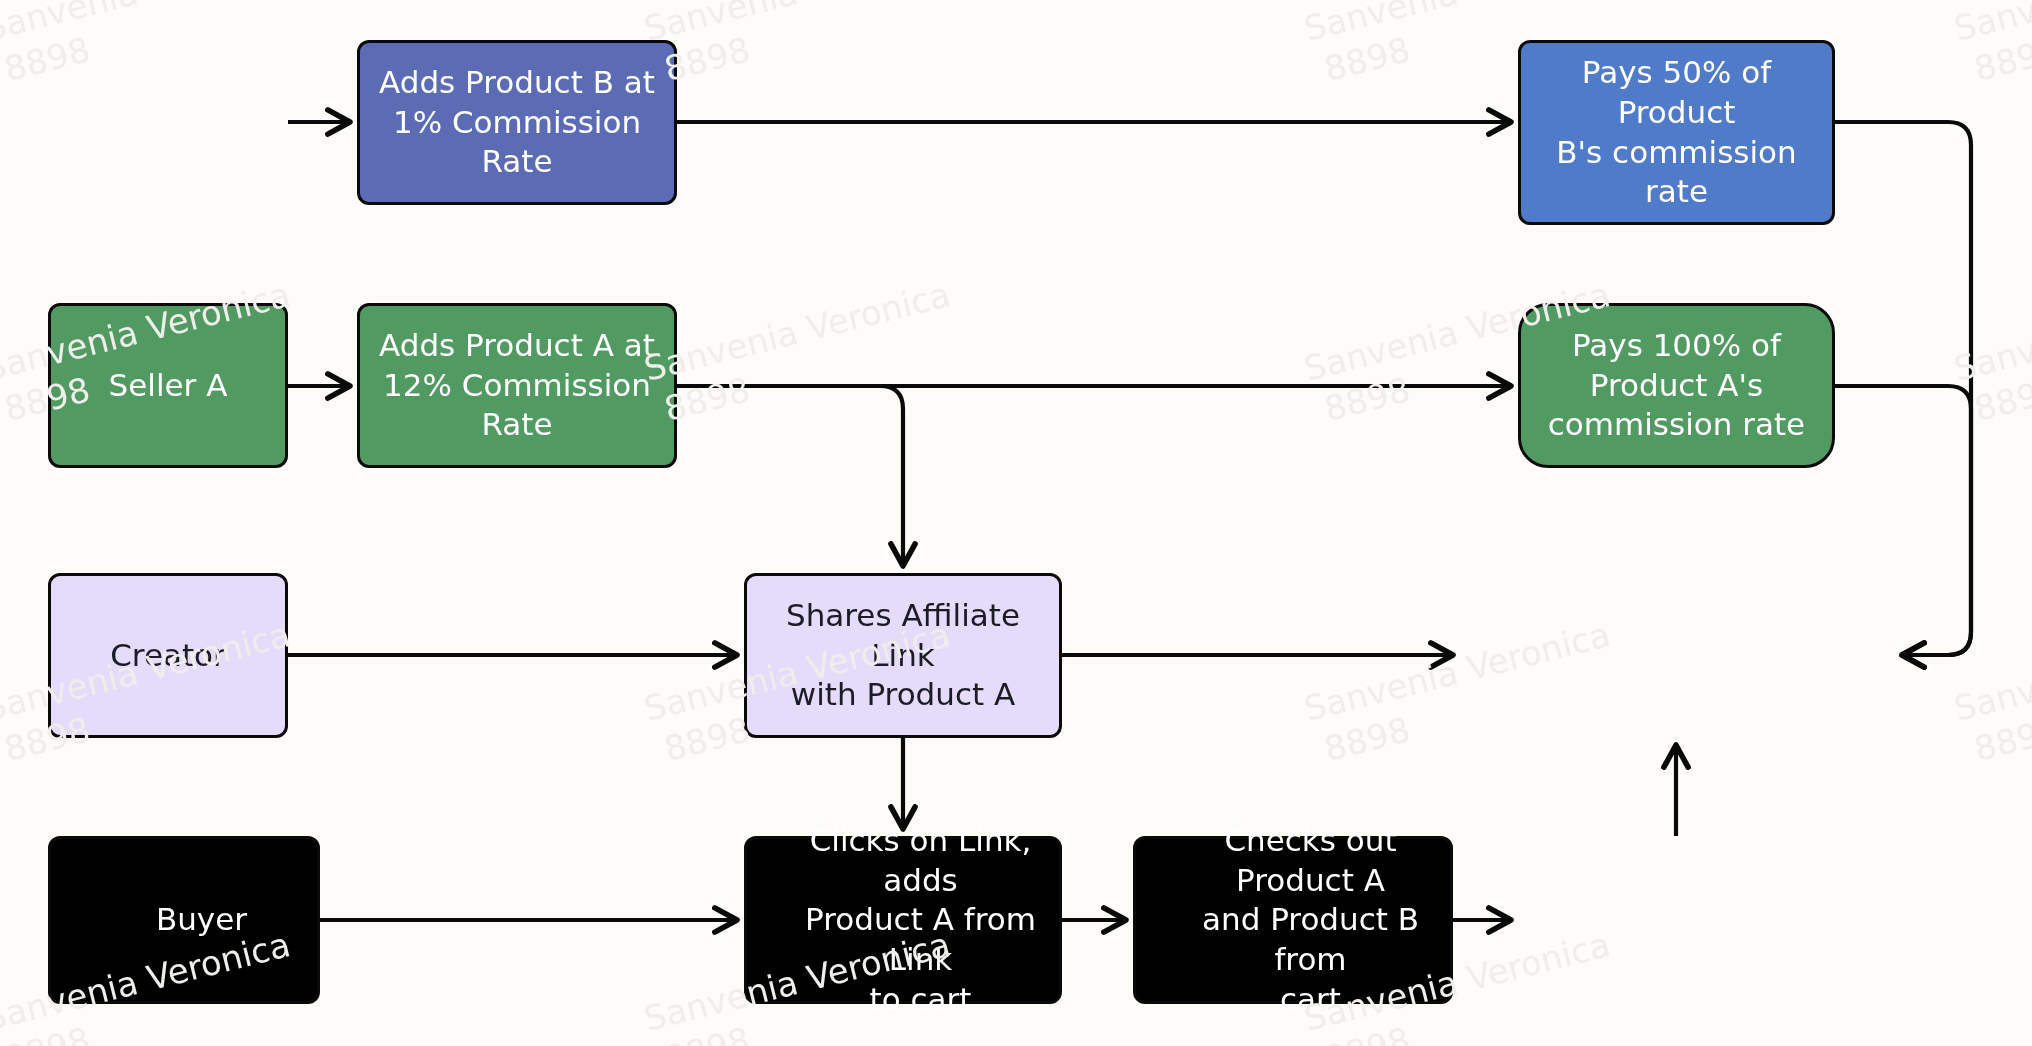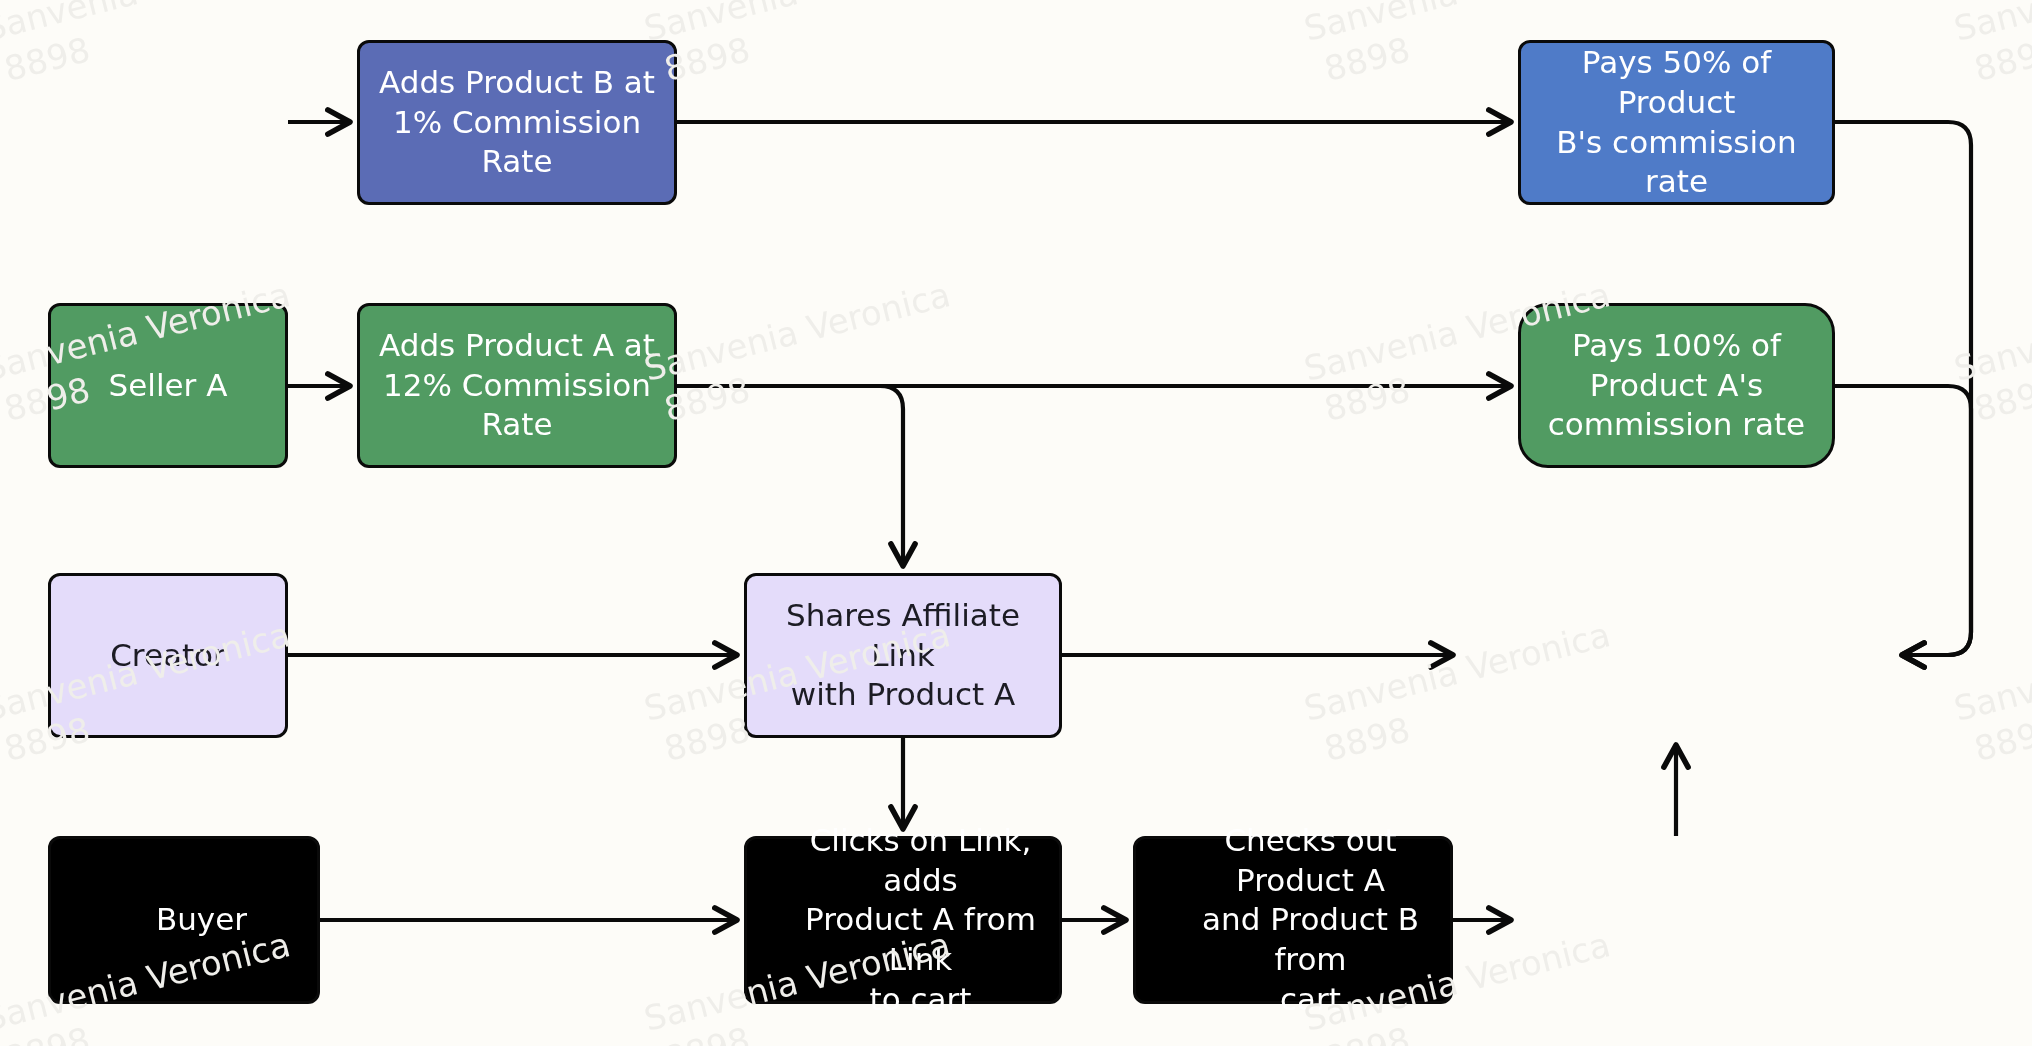--- a/index.html
+++ b/index.html
@@ -114,21 +114,21 @@
       <path d="M 1835 386 L 1948 386 Q 1971 386 1971 409 L 1971 632 Q 1971 655 1948 655 L 1904 655"></path>
     </g>
   </svg>
 
 
   <div class="node n-blue-dark fs-30" style="left:357px; top:40px; width:320px; height:165px;">
     <span class="label">Adds Product B at
 1% Commission Rate</span>
   </div>
 
-  <div class="node n-blue fs-30" style="left:1518px; top:40px; width:317px; height:165px;">
+  <div class="node n-blue fs-30" style="left:1518px; top:40px; width:317px; height:185px;">
     <span class="label">Pays 50% of Product
 B's commission rate</span>
   </div>
 
   <div class="node n-green fs-30" style="left:48px; top:303px; width:240px; height:165px;">
     <span class="label">Seller A</span>
   </div>
 
   <div class="node n-green fs-30" style="left:357px; top:303px; width:320px; height:165px;justify-content:flex-end;">
     <span class="label">Adds Product A at

